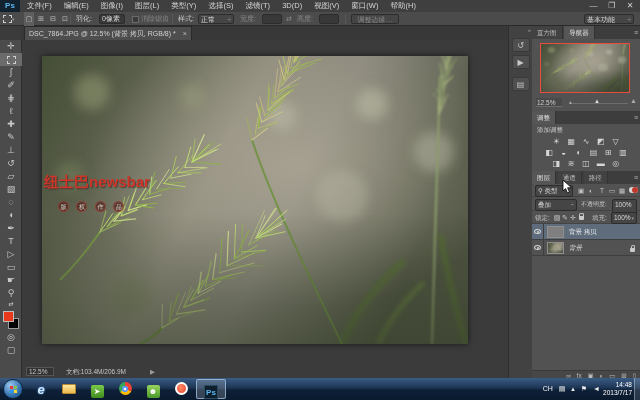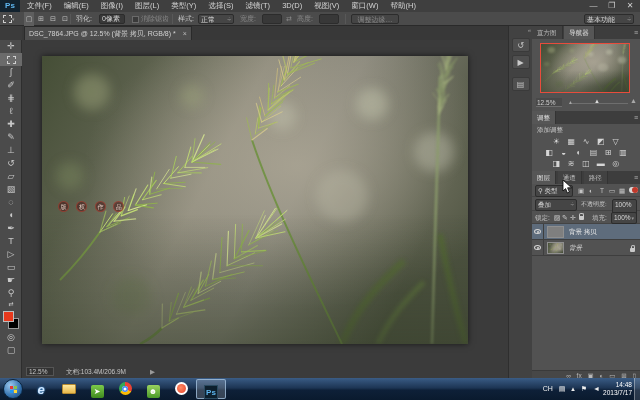--- a/index.html
+++ b/index.html
@@ -443,20 +443,21 @@
           <line x1="214" y1="182" x2="239.67997389808352" y2="168.01504297109605" stroke="#ddeb96" stroke-width="1.23" opacity="0.79" stroke-linecap="round"></line>
           <line x1="214" y1="182" x2="245.02594927740085" y2="154.4423382425378" stroke="#ddeb96" stroke-width="0.9" opacity="0.85" stroke-linecap="round"></line>
           <line x1="214" y1="182" x2="234.7210409771483" y2="152.4974609202141" stroke="#c6e078" stroke-width="0.9" opacity="0.85" stroke-linecap="round"></line>
           <line x1="214" y1="182" x2="238.30234374991292" y2="164.11784689466432" stroke="#93b84e" stroke-width="0.9" opacity="0.85" stroke-linecap="round"></line>
           <line x1="214" y1="182" x2="233.35009803303328" y2="152.32865790277424" stroke="#ddeb96" stroke-width="0.9" opacity="0.85" stroke-linecap="round"></line>
           <line x1="214" y1="182" x2="242.79188824273754" y2="156.29424361388595" stroke="#aed25f" stroke-width="0.9" opacity="0.85" stroke-linecap="round"></line>
           <line x1="214" y1="182" x2="243.32516846879344" y2="163.30000624254626" stroke="#c6e078" stroke-width="0.9" opacity="0.85" stroke-linecap="round"></line>
           <rect width="426" height="288" fill="url(#pdark)"></rect>
         </g>
       </svg>
+    <div id="watermark" class="abs">纽士巴newsbar</div>
     <div id="wm-badges" class="abs">
       <span class="wm-badge">版</span>
       <span class="wm-badge">权</span>
       <span class="wm-badge">作</span>
       <span class="wm-badge">品</span>
     </div>
   </div>
 </div>
 
 <div id="statusbar" class="abs">

